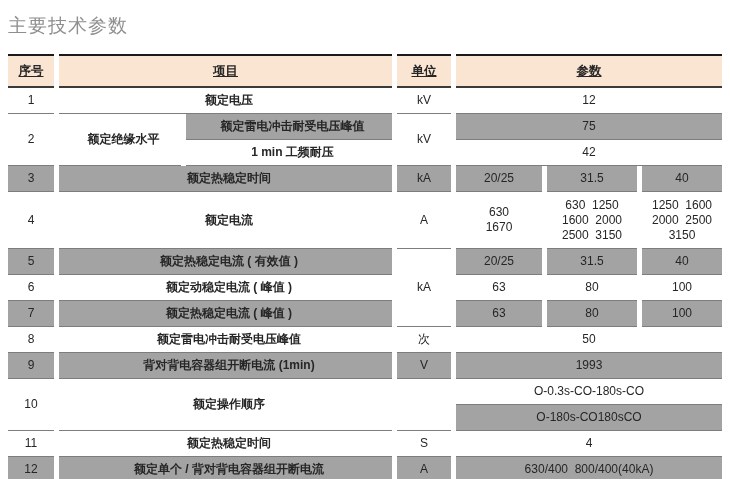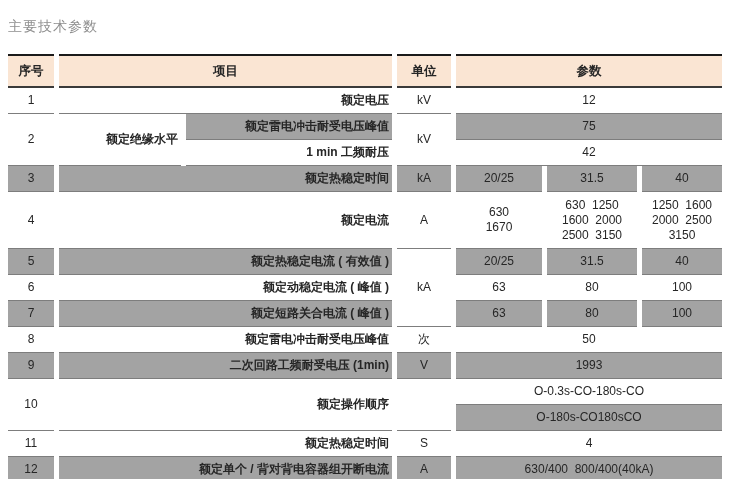--- a/index.html
+++ b/index.html
@@ -2,45 +2,45 @@
 <html><head>
 <meta charset="utf-8">
 <style>
   html,body{margin:0;padding:0;}
   body{
     width:730px;height:479px;background:#ffffff;overflow:hidden;
     font-family:"Liberation Sans","DejaVu Sans",sans-serif;
     -webkit-font-smoothing:antialiased;
   }
   .title{
-    color:#8f8f8f;font-size:14px;font-weight:400;
+    color:#8f8f8f;font-size:19px;font-weight:400;
     margin:14px 0 0 8px;line-height:24px;letter-spacing:1px;
   }
   table{
     border-collapse:separate;border-spacing:5px 0;
     table-layout:fixed;width:724px;margin:16px 0 0 3px;
   }
   col.c-no{width:46px;}
   col.c-item-a{width:122px;}
   col.c-item-b{width:206px;}
   col.c-unit{width:54px;}
   col.c-p1{width:86px;}
   col.c-p2{width:90px;}
   col.c-p3{width:80px;}
   th,td{
     font-size:12px;color:#262626;text-align:center;vertical-align:middle;
     padding:2px 3px;height:21px;line-height:15px;
     border-bottom:1.5px solid #7d7d7d;background:#ffffff;
   }
   th{
     background:#fae5d3;font-weight:700;font-size:12.5px;height:26px;
-    border-top:2.5px solid #1a1a1a;border-bottom:2px solid #3a3a3a;
+    border-top:2.5px solid #1a1a1a;border-bottom:2px solid #3a3a3a;text-decoration:underline;
   }
   td.item{
-    text-align:right;padding-left:10px;font-weight:700;
+    text-align:center;padding-left:10px;font-weight:700;
   }
   td.g{background:#a3a3a3;}
   td.val{white-space:pre-wrap;}
   tr.row-tall td{height:52px;}
 </style>
 </head>
 <body>
 
 <div class="title">主要技术参数</div>
 
@@ -117,36 +117,36 @@
   <tr>
     <td>6</td>
     <td colspan="2" class="item">额定动稳定电流 ( 峰值 )</td>
     <td class="val">63</td>
     <td class="val">80</td>
     <td class="val">100</td>
   </tr>
 
   <tr>
     <td class="g">7</td>
-    <td colspan="2" class="item g">额定短路关合电流 ( 峰值 )</td>
+    <td colspan="2" class="item g">额定热稳定电流 ( 峰值 )</td>
     <td class="val g">63</td>
     <td class="val g">80</td>
     <td class="val g">100</td>
   </tr>
 
   <tr>
     <td>8</td>
     <td colspan="2" class="item">额定雷电冲击耐受电压峰值</td>
     <td>次</td>
     <td colspan="3" class="val">50</td>
   </tr>
 
   <tr>
     <td class="g">9</td>
-    <td colspan="2" class="item g">二次回路工频耐受电压 (1min)</td>
+    <td colspan="2" class="item g">背对背电容器组开断电流 (1min)</td>
     <td class="g">V</td>
     <td colspan="3" class="val g">1993</td>
   </tr>
 
   <tr>
     <td rowspan="2">10</td>
     <td rowspan="2" colspan="2" class="item">额定操作顺序</td>
     <td rowspan="2"></td>
     <td colspan="3" class="val">O-0.3s-CO-180s-CO</td>
   </tr>

